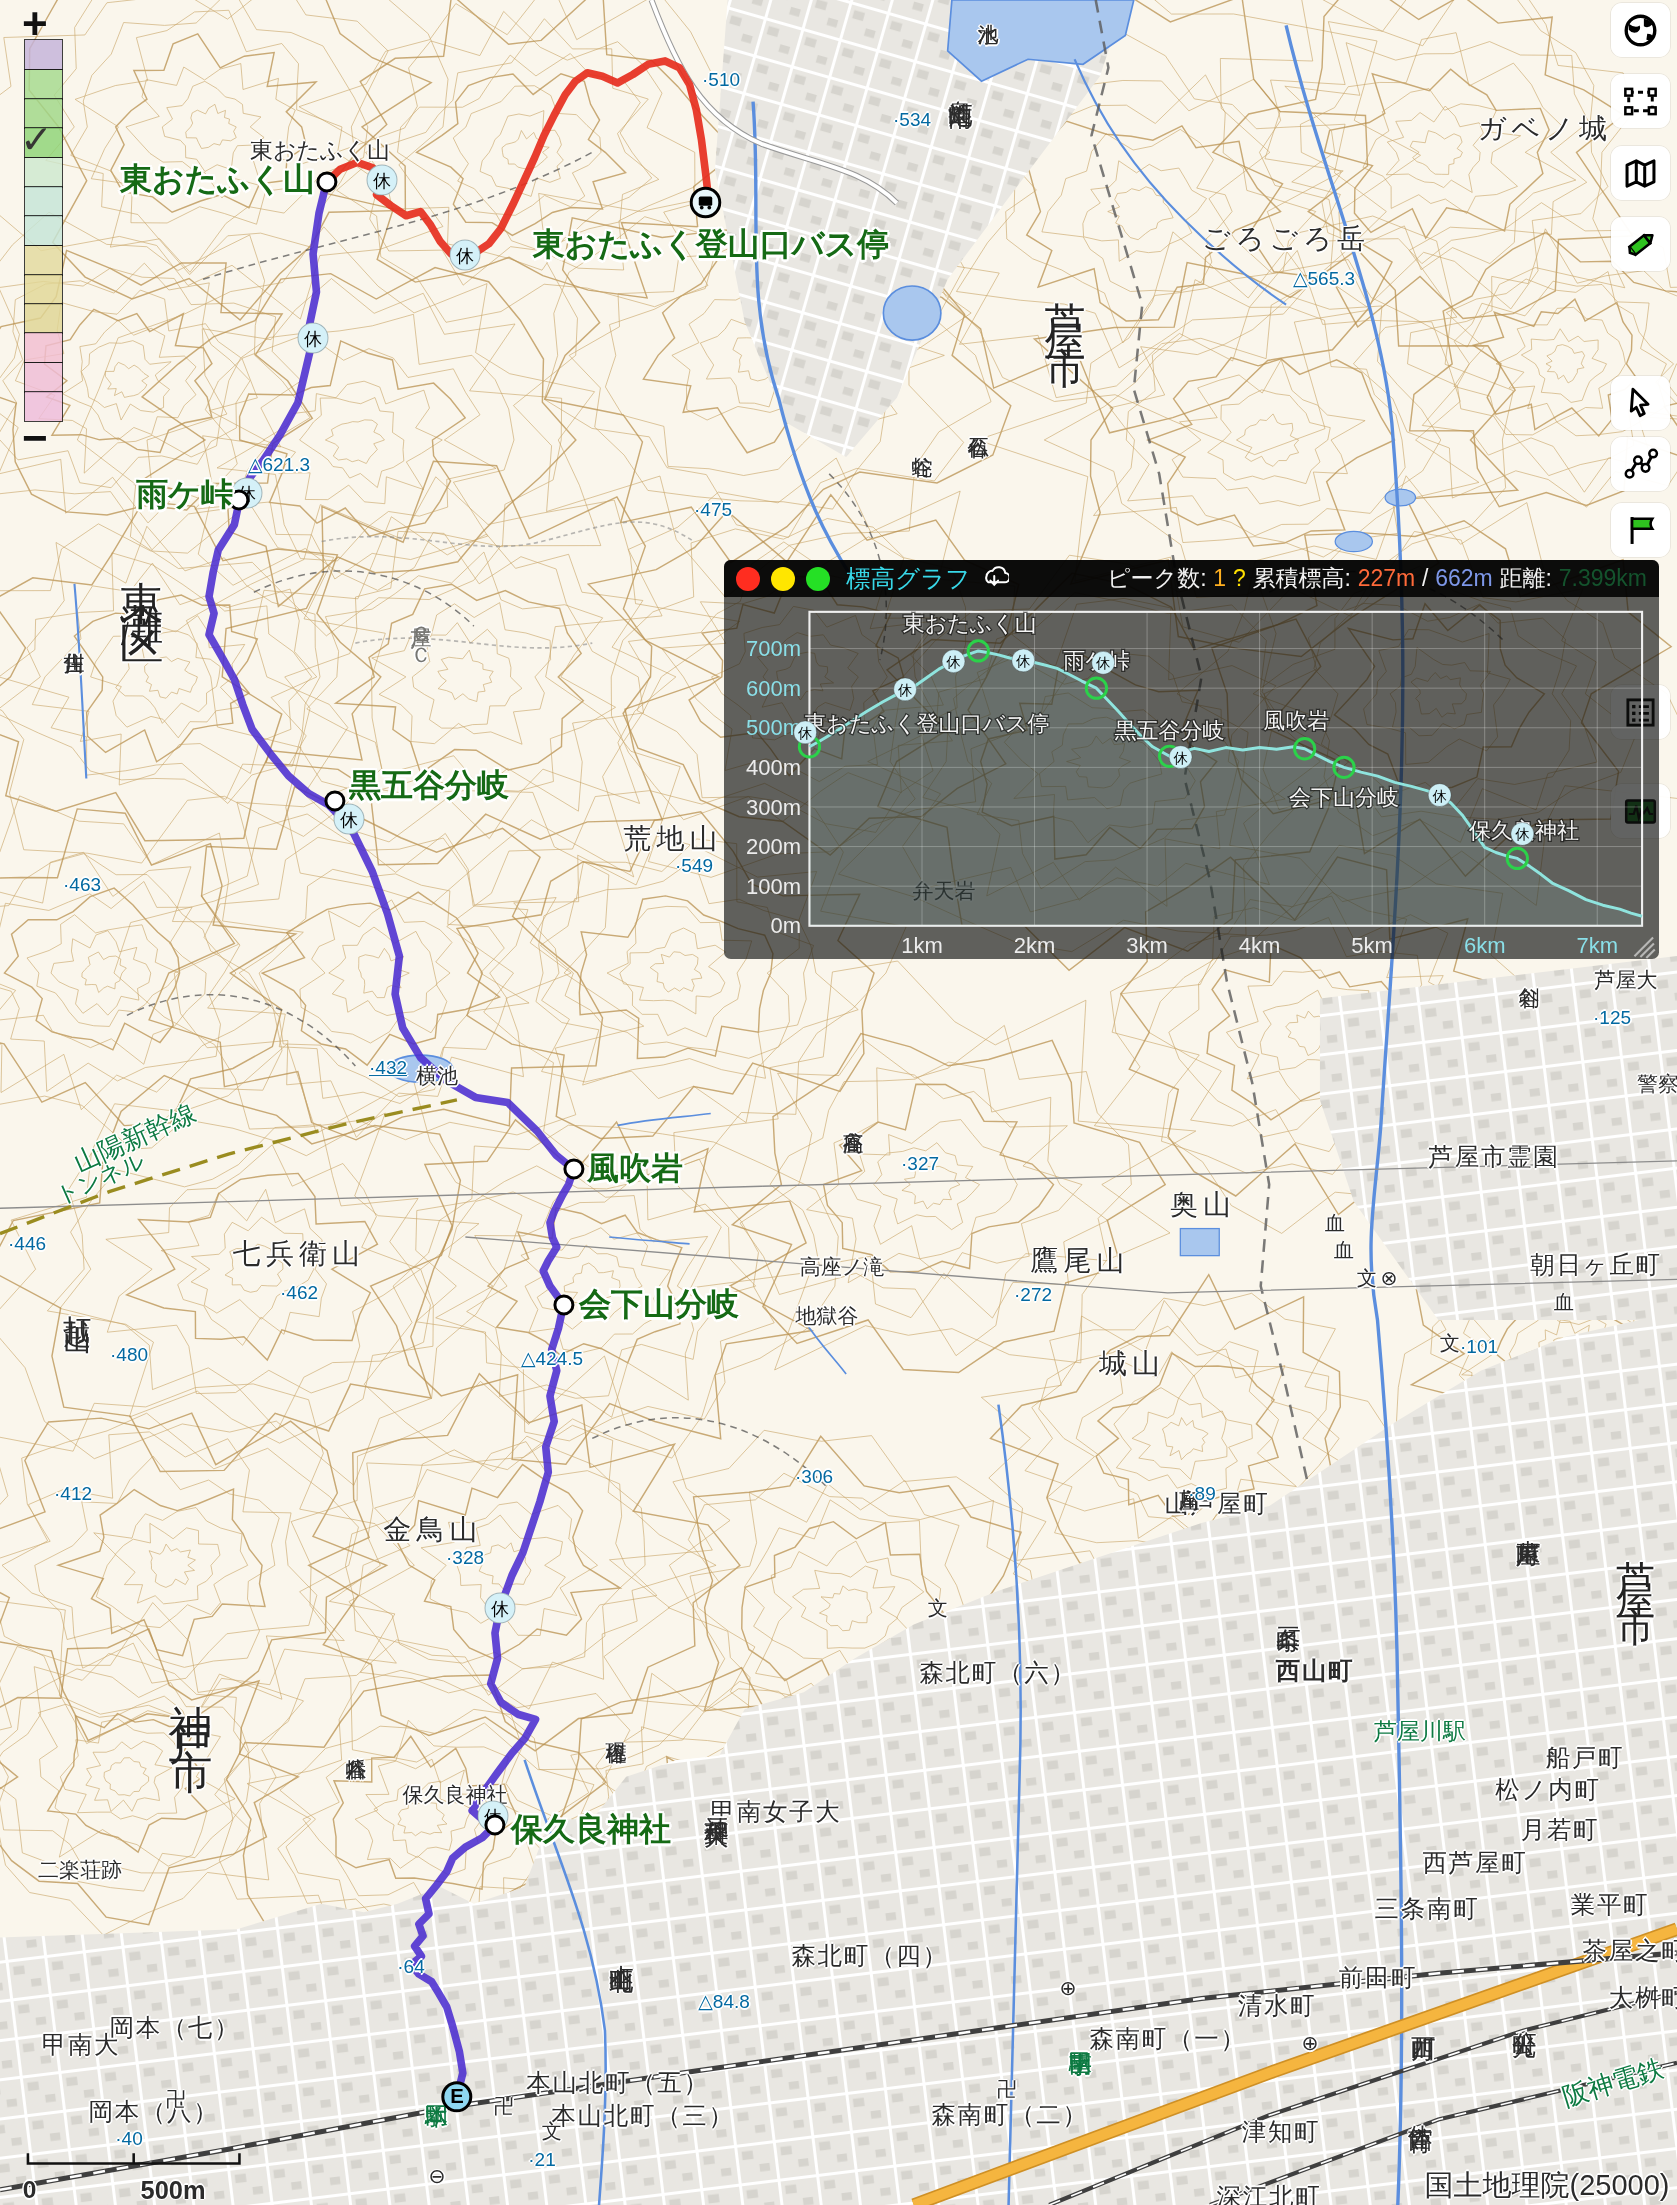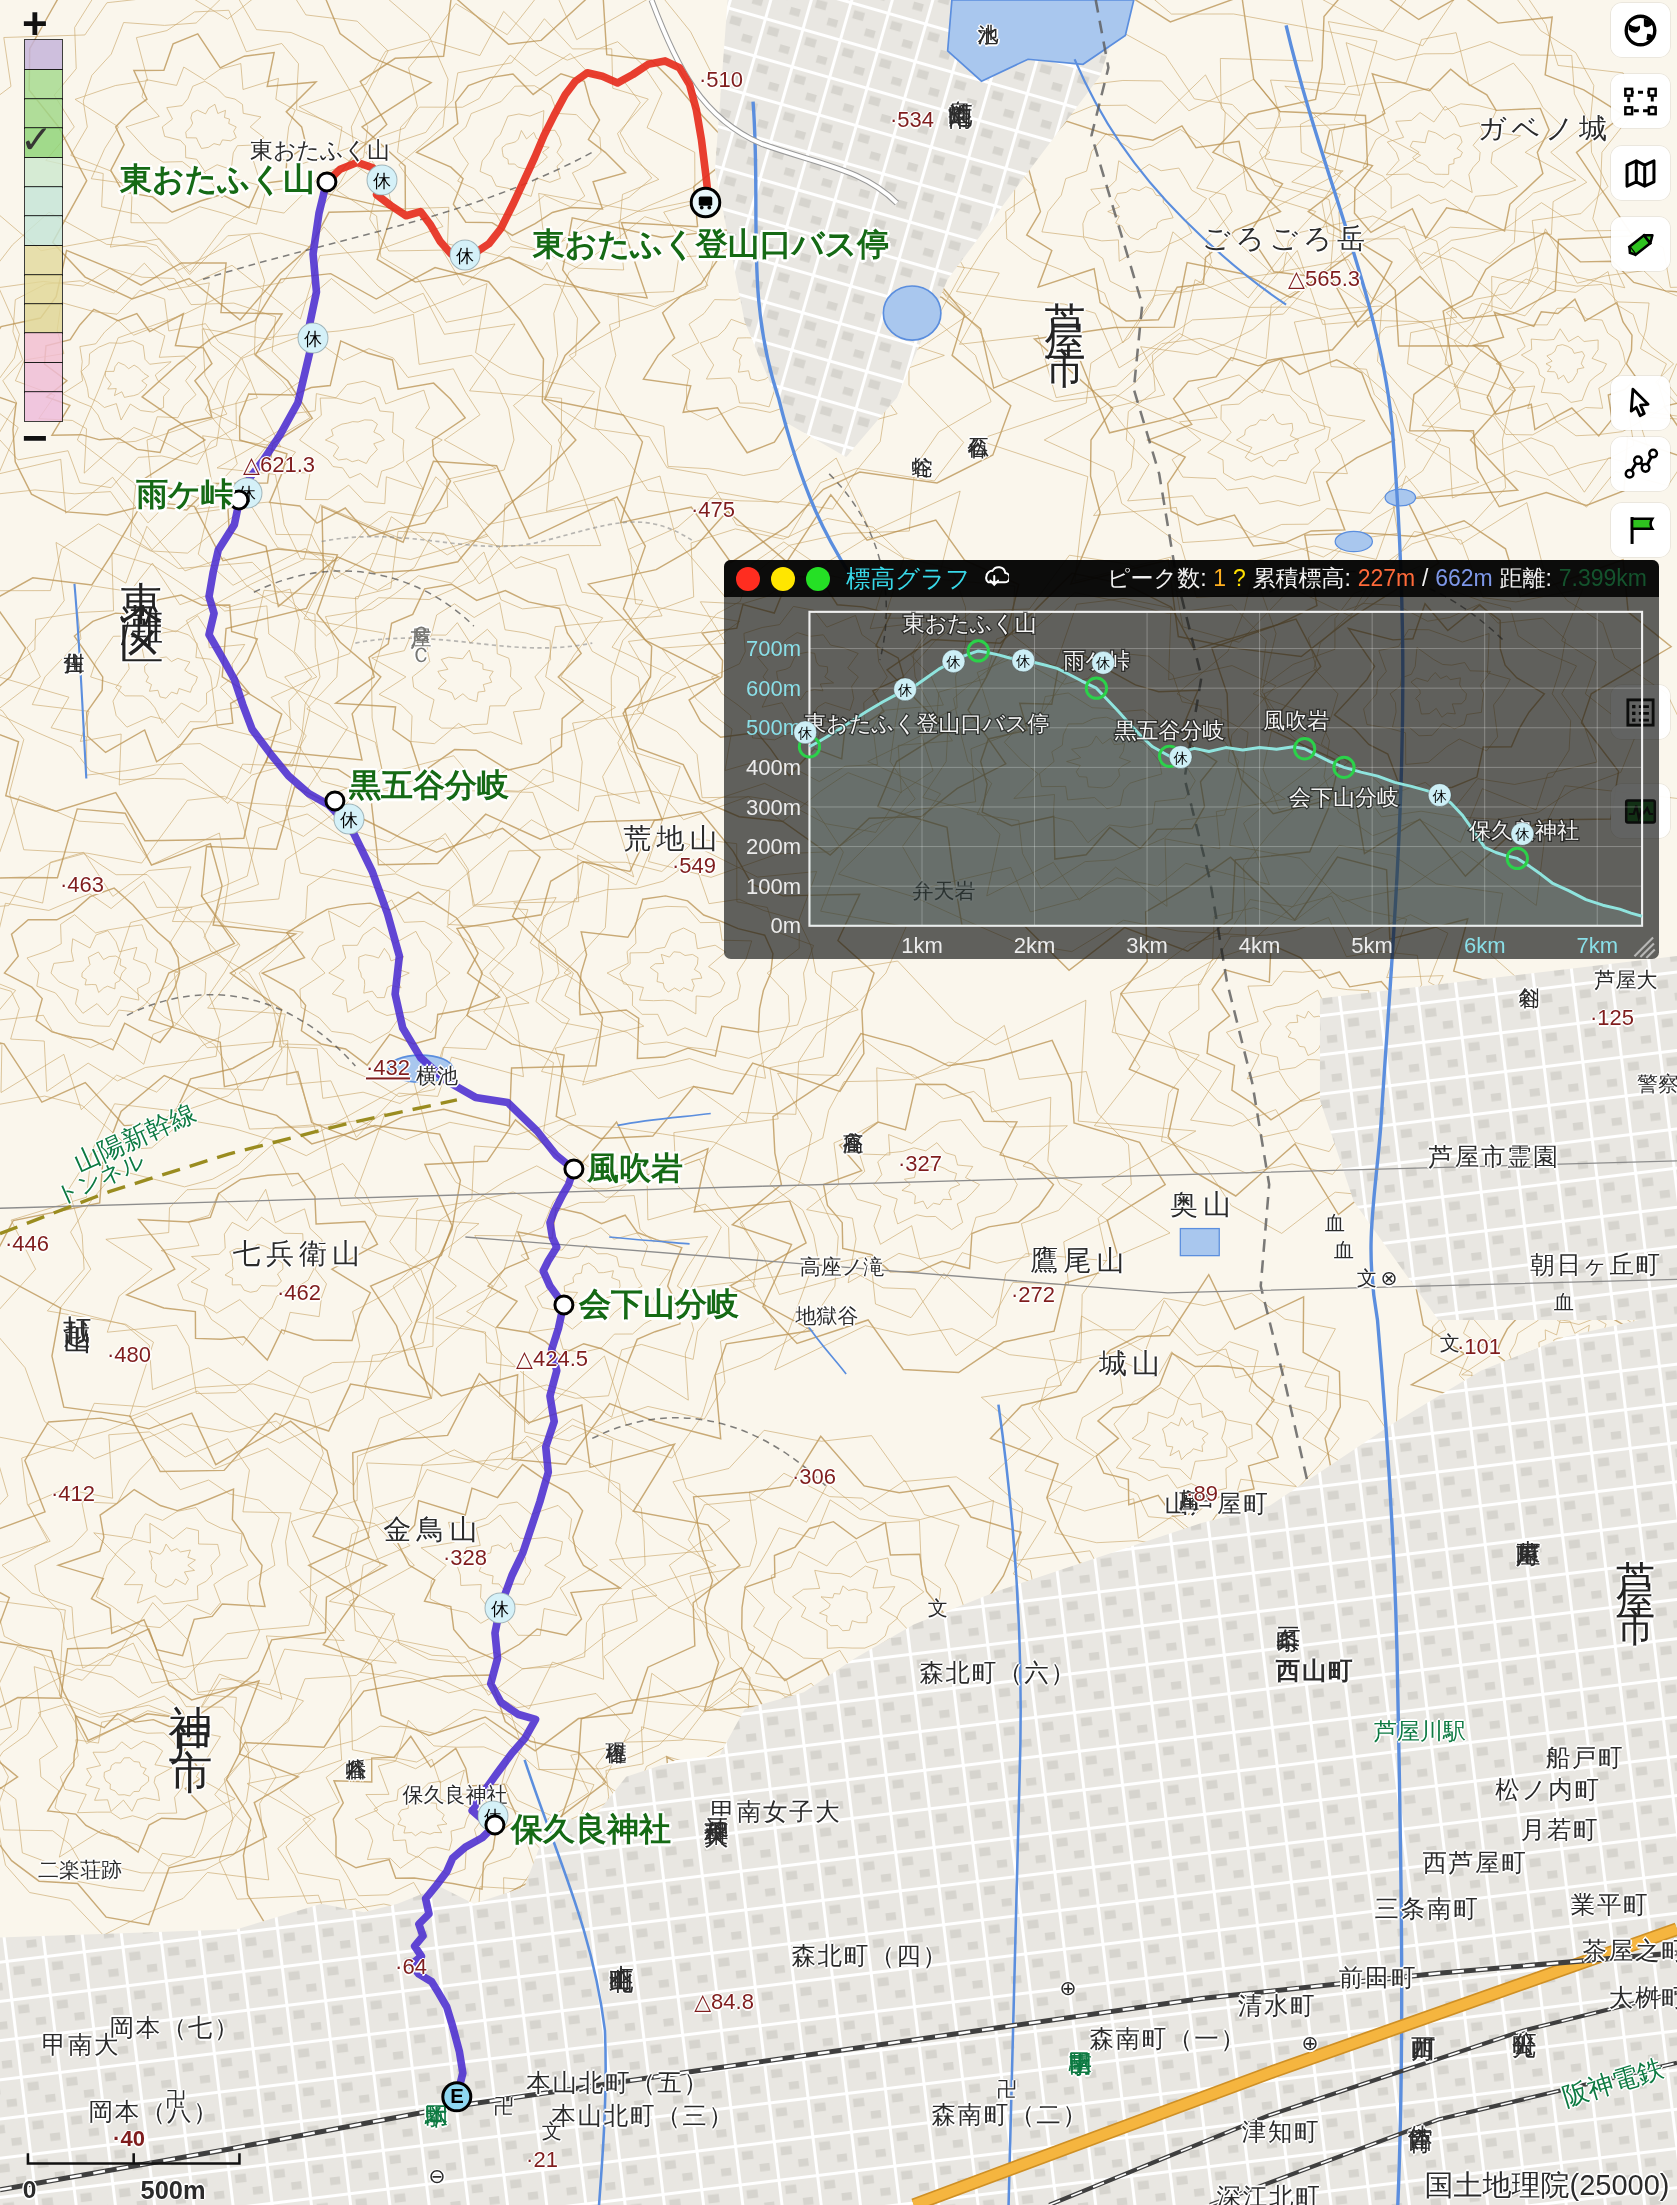--- a/index.html
+++ b/index.html
@@ -8,21 +8,21 @@
   #mapsvg{position:absolute;left:0;top:0;z-index:0;}
   
   .mlbl{position:absolute;white-space:pre;transform:translate(-50%,-50%);
         text-shadow:-1.7px 0 #fff,1.7px 0 #fff,0 -1.7px #fff,0 1.7px #fff,-0.8px -0.8px #fff,0.8px 0.8px #fff;
         color:#2b2b2b;line-height:1.05;z-index:2;}
   .mlbl.v{writing-mode:vertical-rl;transform:translate(-50%,0);}
   .c-city{font-size:44px;letter-spacing:22px;color:#232323;}
   .c-big{font-size:28px;letter-spacing:5.1px;}
   .c-med{font-size:24.5px;letter-spacing:1.7px;}
   .c-small{font-size:21px;}
-  .c-elev{font-size:22px;color:#7f1d1d;}
+  .c-elev{font-size:19px;color:#0369a1;}
   .c-sym{font-size:20.3px;}
   .c-gray{color:#767672;}
   .c-green{color:#0d7a42;font-size:23px;}
   
   .wplbl{position:absolute;font-size:32px;font-weight:bold;color:#156a15;white-space:pre;z-index:6;
          text-shadow:-2.5px 0 #fff,2.5px 0 #fff,0 -2.5px #fff,0 2.5px #fff,-1.7px -1.7px #fff,1.7px 1.7px #fff,-1.7px 1.7px #fff,1.7px -1.7px #fff;}
   .wpdot{position:absolute;width:15.2px;height:15.2px;border:3.4px solid #000;border-radius:50%;
          background:#fff;transform:translate(-50%,-50%);z-index:5;}
   .restbadge{position:absolute;width:29px;height:29px;border-radius:50%;background:#d5f1f8;
          border:0.8px solid rgba(0,0,0,.25);color:#000;font-size:18px;display:flex;align-items:center;
@@ -473,21 +473,21 @@
       <div class="mlbl c-elev" style="left: 73px; top: 1494px;">·412</div>
       <div class="mlbl c-elev" style="left: 814px; top: 1477px;">·306</div>
       <div class="mlbl c-elev" style="left: 465px; top: 1558px;">·328</div>
       <div class="mlbl c-elev" style="left: 1033px; top: 1295px;">·272</div>
       <div class="mlbl c-elev" style="left: 1202px; top: 1494px;">·89</div>
       <div class="mlbl c-elev" style="left: 1479px; top: 1347px;">·101</div>
       <div class="mlbl c-elev" style="left: 1612px; top: 1018px;">·125</div>
       <div class="mlbl c-elev" style="left: 411px; top: 1967px;">·64</div>
       <div class="mlbl c-elev" style="left: 724px; top: 2002px;">△84.8</div>
       <div class="mlbl c-elev" style="left: 542px; top: 2160px;">·21</div>
-      <div class="mlbl c-elev" style="left: 129px; top: 2139px; font-weight: bold;">·40</div>
+      <div class="mlbl c-elev" style="left: 129px; top: 2139px;">·40</div>
       <div class="mlbl c-sym" style="left: 176px; top: 2100px;">卍</div>
       <div class="mlbl c-sym" style="left: 504px; top: 2107px;">卍</div>
       <div class="mlbl c-sym" style="left: 1007px; top: 2090px;">卍</div>
       <div class="mlbl c-sym" style="left: 552px; top: 2132px;">文</div>
       <div class="mlbl c-sym" style="left: 938px; top: 1609px;">文</div>
       <div class="mlbl c-sym" style="left: 1367px; top: 1279px;">文</div>
       <div class="mlbl c-sym" style="left: 1450px; top: 1344px;">文</div>
       <div class="mlbl c-sym" style="left: 1068px; top: 1989px;">⊕</div>
       <div class="mlbl c-sym" style="left: 1310px; top: 2044px;">⊕</div>
       <div class="mlbl c-sym" style="left: 1389px; top: 1279px;">⊗</div>

